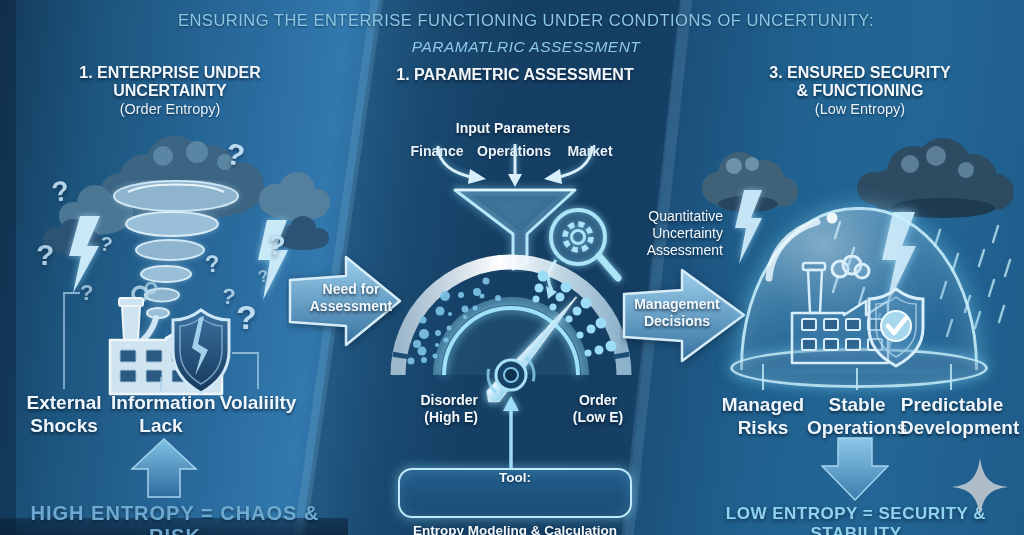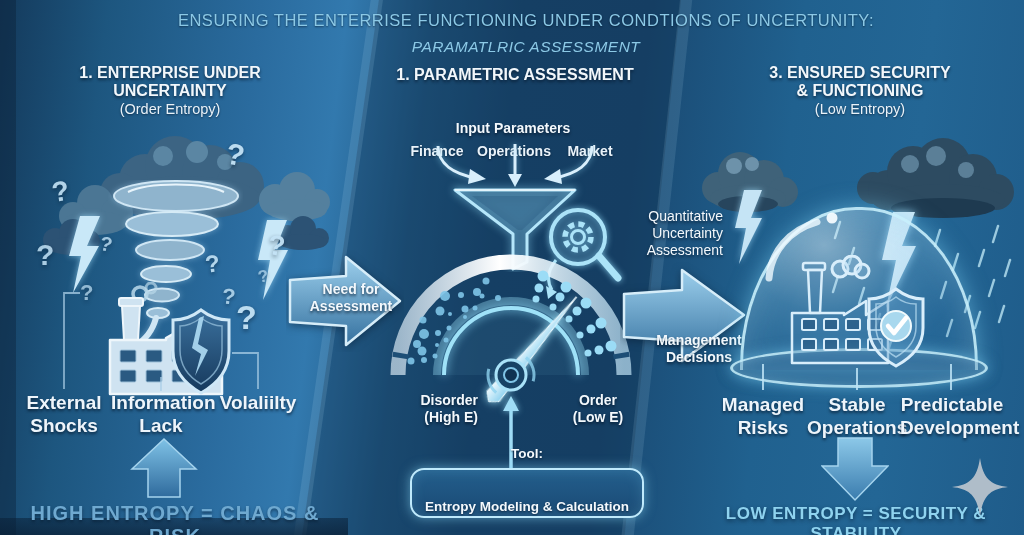--- a/index.html
+++ b/index.html
@@ -18,24 +18,24 @@
   .title{color:#8cc9e6;font-size:16.5px;letter-spacing:.5px;text-shadow:0 1px 2px rgba(4,20,38,.6);text-align:center;}
   .title2{color:#8cc9e6;font-size:15.5px;letter-spacing:.5px;font-style:italic;}
   .phead{color:#f2f7fb;font-weight:700;font-size:16px;line-height:1.15;text-shadow:0 2px 3px rgba(4,20,38,.65);}
   .psub{color:#e9f2f9;font-size:14.5px;text-shadow:0 1px 2px rgba(4,20,38,.6);}
   .lbl{color:#eef5fb;font-weight:700;font-size:19px;line-height:1.2;text-shadow:0 2px 3px rgba(4,20,38,.7);}
   .lbl2{color:#f3f8fc;font-weight:700;font-size:14px;line-height:1.2;text-shadow:0 2px 3px rgba(4,20,38,.7);}
   .inp{color:#eaf3fa;font-weight:600;font-size:14px;text-shadow:0 1px 2px rgba(4,20,38,.6);}
   .qm{position:absolute;font-weight:700;color:#c3e2f5;text-shadow:0 2px 4px rgba(5,25,45,.55);line-height:1;}
   .footer1{color:#6fa9d0;font-weight:700;font-size:20px;letter-spacing:1px;text-shadow:0 2px 3px rgba(4,20,38,.5);}
   .footer3{color:#8fd3ef;font-weight:700;font-size:17px;letter-spacing:.5px;text-shadow:0 2px 4px rgba(4,20,38,.6);}
-  .toolbox{left:410px;top:468px;width:230px;height:46px;border-radius:14px;
+  .toolbox{left:398px;top:468px;width:230px;height:46px;border-radius:14px;
     border:2.5px solid #bfeafc;background:linear-gradient(#235e8c,#1a4a74);
     box-shadow:0 0 12px rgba(140,220,250,.55), inset 0 0 14px rgba(140,220,250,.18);
-    display:flex;flex-direction:column;justify-content:flex-end;gap:36px;}
+    display:flex;flex-direction:column;justify-content:space-between;gap:36px;}
   .tool-t{color:#f4f9fd;font-weight:700;font-size:13.5px;text-align:center;line-height:1.25;text-shadow:0 1px 2px rgba(4,20,38,.6);}
   .dome{left:740px;top:207px;width:232px;height:160px;
     border-radius:116px 116px 0 0/160px 160px 0 0;
     border:3px solid rgba(200,240,252,.9);border-bottom:none;
     background:radial-gradient(ellipse at 35% 22%,rgba(225,243,252,.5) 0%,rgba(160,210,240,.22) 38%,rgba(70,130,180,.14) 68%,rgba(40,95,145,.10) 100%);
     box-shadow:0 0 22px rgba(130,215,250,.5), inset 0 0 34px rgba(180,230,250,.28);}
   .dome-base{left:730px;top:348px;width:252px;height:34px;border-radius:50%;
     border:3px solid rgba(200,240,252,.85);background:rgba(70,120,160,.35);
     box-shadow:0 0 14px rgba(130,215,250,.5), inset 0 0 10px rgba(180,230,250,.3);}
 </style>
@@ -313,21 +313,21 @@
 
   <svg class="abs" style="left:620px;top:262px;" width="130" height="106" viewBox="0 0 130 106">
     <defs>
         <linearGradient id="ag2" x1="0" y1="0" x2="0" y2="1">
           <stop offset="0" stop-color="#9ccfec"></stop>
           <stop offset="1" stop-color="#35719f"></stop>
         </linearGradient>
       </defs>
     <polygon points="4,32 62,28 62,8 124,53 62,99 62,79 4,75" fill="url(#ag2)" stroke="#d6edf9" stroke-width="2.5" stroke-linejoin="round" style="filter:drop-shadow(0 2px 4px rgba(5,25,45,.5));"></polygon>
   </svg>
-  <div class="abs lbl2 tc pre" style="left:646px;top:296px;width:106px;margin-top:36px;">Management
+  <div class="abs lbl2 tc pre" style="left:624px;top:296px;width:106px;">Management
 Decisions</div>
 
   <div class="abs phead tc pre" style="left:728px;top:64px;width:264px;">3. ENSURED SECURITY
 &amp; FUNCTIONING</div>
   <div class="abs psub tc pre" style="left:728px;top:101px;width:264px;">(Low Entropy)</div>
 
   <svg class="abs" style="left:688px;top:130px;" width="336" height="225" viewBox="0 0 336 225">
     <g fill="#3f6279">
         <circle cx="30" cy="58" r="16"></circle>
         <circle cx="52" cy="44" r="22"></circle>

